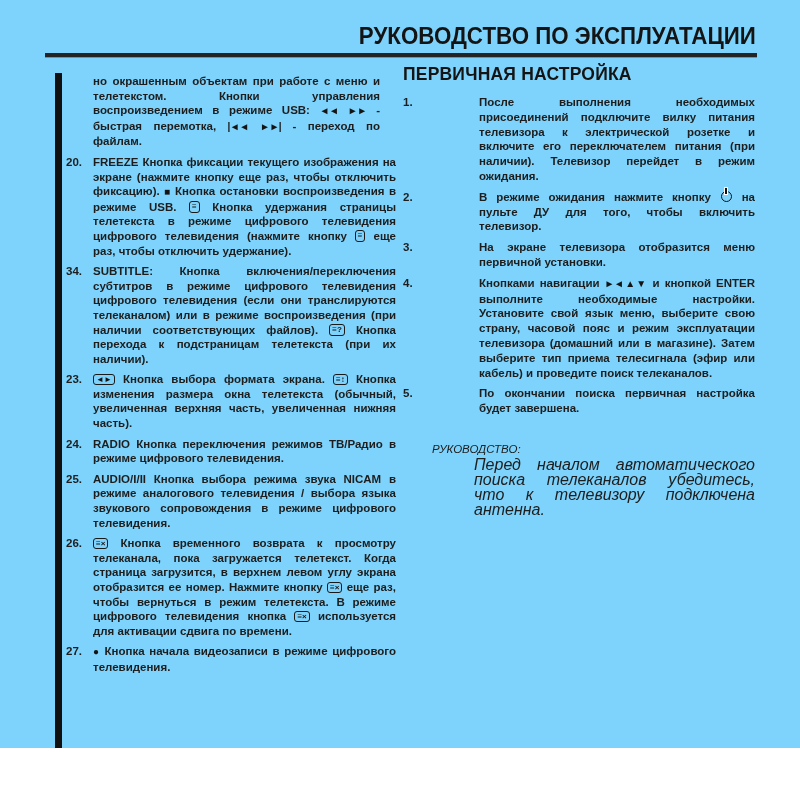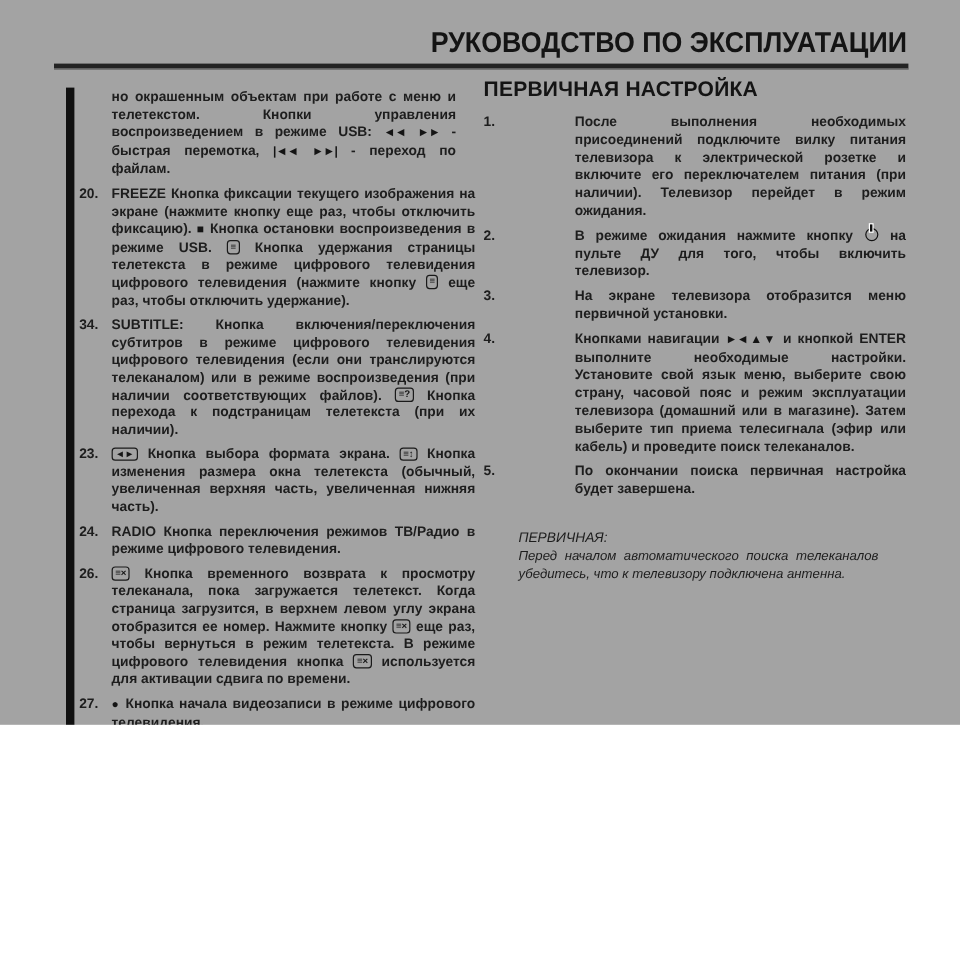--- a/index.html
+++ b/index.html
@@ -1,20 +1,20 @@
 <!DOCTYPE html>
 <html><head>
 <meta charset="utf-8">
 <style>
   html,body{margin:0;padding:0;}
   body{
     width:800px;height:800px;background:#ffffff;
     font-family:"Liberation Sans", sans-serif;color:#1d1d1d;
   }
-  .page{position:relative;width:800px;height:604px;background:#a3a3a3;overflow:hidden;}
+  .page{position:relative;width:800px;height:748px;background:#7dd3fc;overflow:hidden;}
 
   
   .page-title{
     position:absolute;top:22px;right:44px;margin:0;
     font-size:24px;font-weight:800;color:#141414;white-space:nowrap;
     transform:scaleX(0.93);transform-origin:100% 50%;
     letter-spacing:0px;
   }
   .header-rule{
     position:absolute;top:53px;left:45px;width:712px;height:4px;
@@ -45,21 +45,21 @@
   }
   .col-right .body{line-height:14.8px;margin-left:47px;}
 
   .section-heading{
     margin:0 0 10px 0;font-size:17.5px;font-weight:800;color:#141414;
     letter-spacing:0.2px;white-space:nowrap;
   }
 
   .note{margin:26px 0 0 29px;font-style:italic;font-weight:normal;}
   .note-label{font-size:11.5px;line-height:15px;}
-  .note-text{font-size:11px;line-height:15px;max-width:300px;text-align:justify;}
+  .note-text{font-size:16px;line-height:15px;max-width:300px;text-align:justify;margin-left:42px;}
 
   
   .ic{font-weight:bold;color:#141414;}
   .ic.glyph{font-size:10px;letter-spacing:-0.5px;white-space:nowrap;}
   .ic.pill{
     display:inline-block;border:1.2px solid #1a1a1a;border-radius:3px;
     padding:0 2px;font-size:8px;line-height:9.5px;vertical-align:1.5px;
     white-space:nowrap;letter-spacing:0;
   }
   .ic.power{
@@ -93,20 +93,24 @@
     </div>
     <div class="item">
       <span class="num">23.</span>
       <span class="body"><span class="ic pill">◄►</span> Кнопка выбора формата экрана. <span class="ic pill">≡↕</span> Кнопка изменения размера окна телетекста (обычный, увеличенная верхняя часть, увеличенная нижняя часть).</span>
     </div>
     <div class="item">
       <span class="num">24.</span>
       <span class="body">RADIO Кнопка переключения режимов ТВ/Радио в режиме цифрового телевидения.</span>
     </div>
     <div class="item">
+      <span class="num">25.</span>
+      <span class="body">AUDIO/I/II Кнопка выбора режима звука NICAM в режиме аналогового телевидения / выбора языка звукового сопровождения в режиме цифрового телевидения.</span>
+    </div>
+    <div class="item">
       <span class="num">26.</span>
       <span class="body"><span class="ic pill">≡×</span> Кнопка временного возврата к просмотру телеканала, пока загружается телетекст. Когда страница загрузится, в верхнем левом углу экрана отобразится ее номер. Нажмите кнопку <span class="ic pill">≡×</span> еще раз, чтобы вернуться в режим телетекста. В режиме цифрового телевидения кнопка <span class="ic pill">≡×</span> используется для активации сдвига по времени.</span>
     </div>
     <div class="item">
       <span class="num">27.</span>
       <span class="body"><span class="ic glyph">●</span> Кнопка начала видеозаписи в режиме цифрового телевидения.</span>
     </div>
   </div>
 
   <div class="col col-right">
@@ -127,18 +131,18 @@
     <div class="item">
       <span class="num">4.</span>
       <span class="body">Кнопками навигации <span class="ic glyph">►◄▲▼</span> и кнопкой ENTER выполните необходимые настройки. Установите свой язык меню, выберите свою страну, часовой пояс и режим эксплуатации телевизора (домашний или в магазине). Затем выберите тип приема телесигнала (эфир или кабель) и проведите поиск телеканалов.</span>
     </div>
     <div class="item">
       <span class="num">5.</span>
       <span class="body">По окончании поиска первичная настройка будет завершена.</span>
     </div>
 
     <div class="note">
-      <div class="note-label">ПЕРВИЧНАЯ:</div>
+      <div class="note-label">РУКОВОДСТВО:</div>
       <div class="note-text">Перед началом автоматического поиска телеканалов убедитесь, что к телевизору подключена антенна.</div>
     </div>
   </div>
 
 </div>
 
 </body></html>

